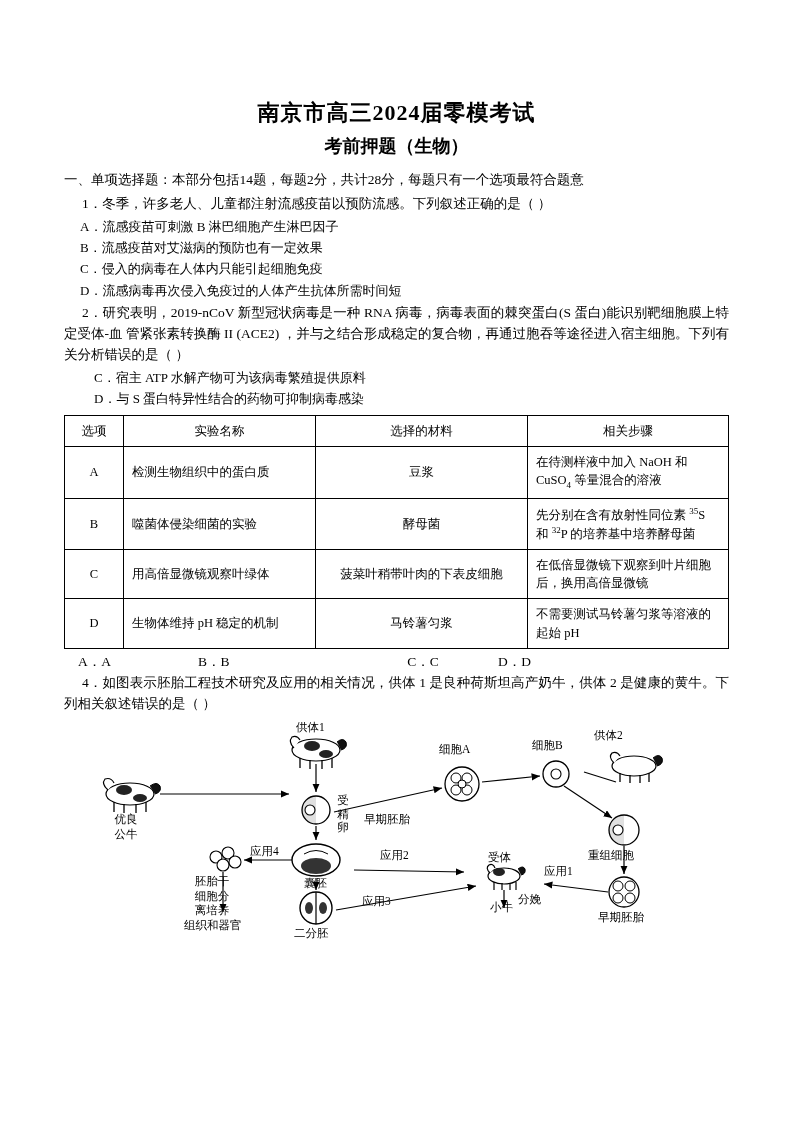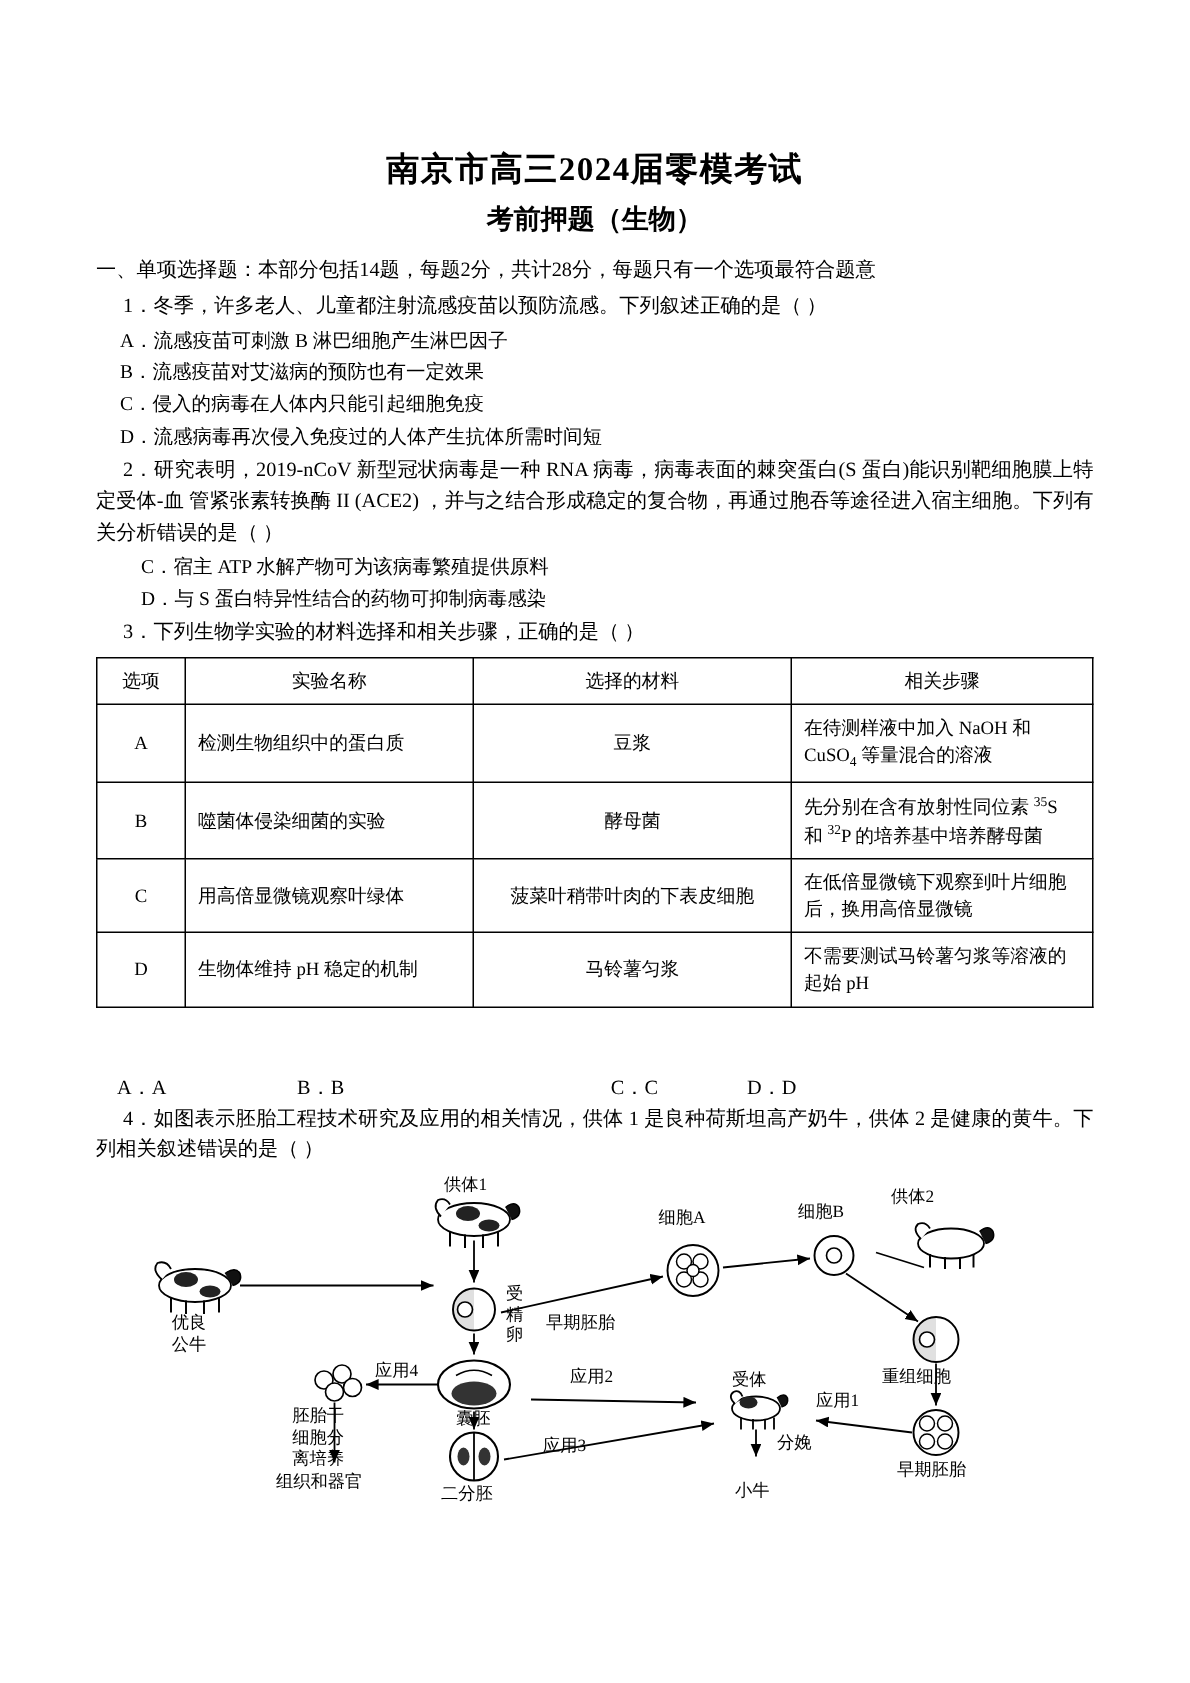--- a/index.html
+++ b/index.html
@@ -78,21 +78,21 @@
   .col-opt { width: 42px; text-align: center; }
   .col-name { width: 175px; }
   .col-mat { width: 195px; text-align: center; }
   .col-step { }
   .ans-row {
     font-size: 13.5px;
     margin: 4px 0 2px 0;
     display: flex;
     padding-left: 14px;
   }
-  .ans-row span { display: inline-block; margin-top: 40px; }
+  .ans-row span { display: inline-block; }
   .ans-a { width: 120px; }
   .ans-b { width: 150px; }
   .ans-c { width: 150px; text-align: center; }
 
   
   .diagram {
     position: relative;
     width: 665px;
     height: 240px;
     margin: 6px 0 0 0;
@@ -120,21 +120,20 @@
   <div class="q q-indent">1．冬季，许多老人、儿童都注射流感疫苗以预防流感。下列叙述正确的是（    ）</div>
   <div class="opt">A．流感疫苗可刺激 B 淋巴细胞产生淋巴因子</div>
   <div class="opt">B．流感疫苗对艾滋病的预防也有一定效果</div>
   <div class="opt">C．侵入的病毒在人体内只能引起细胞免疫</div>
   <div class="opt">D．流感病毒再次侵入免疫过的人体产生抗体所需时间短</div>
 
   <div class="q q-indent">2．研究表明，2019-nCoV 新型冠状病毒是一种 RNA 病毒，病毒表面的棘突蛋白(S 蛋白)能识别靶细胞膜上特定受体-血 管紧张素转换酶 II (ACE2) ，并与之结合形成稳定的复合物，再通过胞吞等途径进入宿主细胞。下列有关分析错误的是（    ）</div>
   <div class="opt opt-ind">C．宿主 ATP 水解产物可为该病毒繁殖提供原料</div>
   <div class="opt opt-ind">D．与 S 蛋白特异性结合的药物可抑制病毒感染</div>
 
-  <div class="q q-indent">3．下列生物学实验的材料选择和相关步骤，正确的是（    ）</div>
 
   <table class="exp">
     <thead>
       <tr>
         <th class="col-opt">选项</th>
         <th class="col-name">实验名称</th>
         <th class="col-mat">选择的材料</th>
         <th class="col-step">相关步骤</th>
       </tr>
     </thead>
@@ -296,21 +295,21 @@
     <div class="lbl" style="left:272px; top:74px; width:14px; line-height:1.15;">受精卵</div>
     <div class="lbl" style="left:300px; top:92px;">早期胚胎</div>
     <div class="lbl" style="left:524px; top:128px;">重组细胞</div>
     <div class="lbl" style="left:240px; top:156px;">囊胚</div>
     <div class="lbl" style="left:128px; top:154px; width:40px; line-height:1.25;">胚胎干
 细胞分
 离培养</div>
     <div class="lbl" style="left:120px; top:198px;">组织和器官</div>
     <div class="lbl" style="left:230px; top:206px;">二分胚</div>
     <div class="lbl" style="left:424px; top:130px;">受体</div>
-    <div class="lbl" style="left:426px; top:204px;">小牛</div>
+    <div class="lbl" style="left:426px; top:180px;">小牛</div>
     <div class="lbl" style="left:534px; top:190px;">早期胚胎</div>
     <div class="lbl" style="left:480px; top:144px;">应用1</div>
     <div class="lbl" style="left:316px; top:128px;">应用2</div>
     <div class="lbl" style="left:298px; top:174px;">应用3</div>
     <div class="lbl" style="left:186px; top:124px;">应用4</div>
     <div class="lbl" style="left:454px; top:172px;">分娩</div>
   </div>
 
 </div>
 

